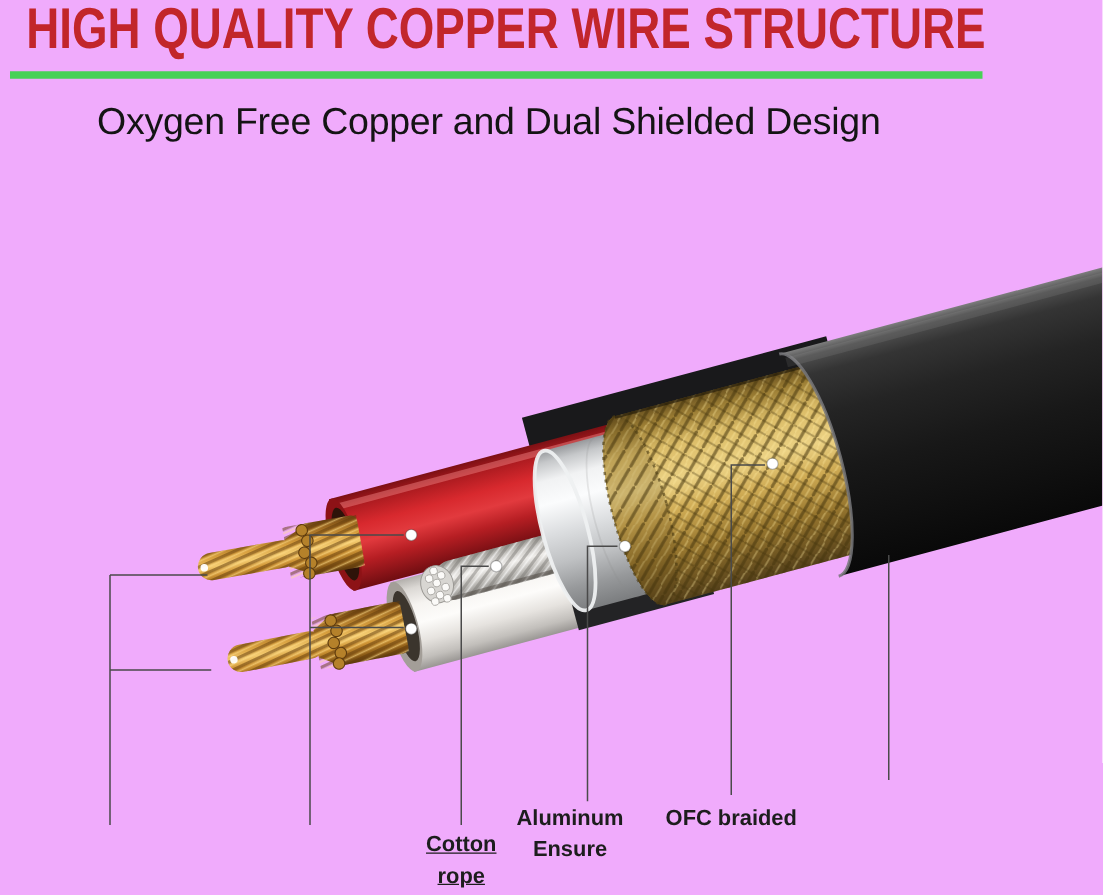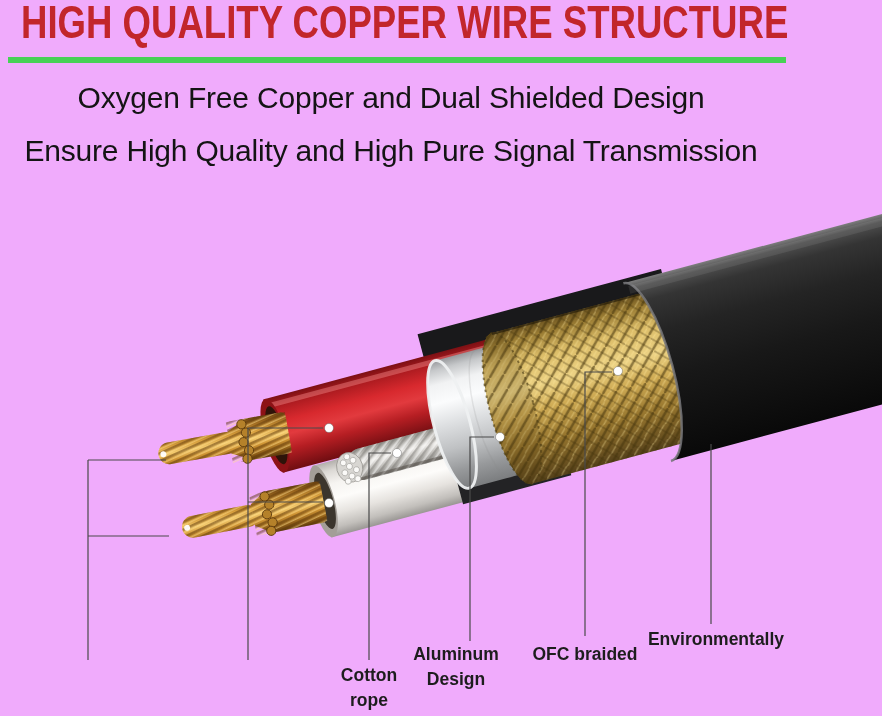--- a/index.html
+++ b/index.html
@@ -15,34 +15,33 @@
   .subtitle.s1{top:81px;}
   .subtitle.s2{top:134px;}
   
   .cable-svg{position:absolute;left:0;top:0;width:882px;height:716px;}
   
   .lbl{position:absolute;transform:translateX(-50%);text-align:center;white-space:nowrap;
        font-size:17.5px;font-weight:700;color:#1d1d1d;line-height:25px;}
   .lbl span{display:block;}
   .lbl.p1{left:88px;top:686px;margin-top:42px;}
   .lbl.p2{left:248px;top:663px;}
-  .lbl.p3{left:369px;top:663px;}
+  .lbl.p3{left:369px;top:663px;text-decoration:underline;}
   .lbl.p4{left:456px;top:642px;}
   .lbl.p5{left:585px;top:642px;}
   .lbl.p6{left:716px;top:627px;}
 </style>
 </head>
 <body>
 
 <div class="stage">
 
   <div class="title">HIGH QUALITY COPPER WIRE STRUCTURE</div>
   <div class="divider"></div>
   <div class="subtitle s1">Oxygen Free Copper and Dual Shielded Design</div>
-  <div class="subtitle s2">Ensure High Quality and High Pure Signal Transmission</div>
 
   <svg class="cable-svg" viewBox="0 0 882 716">
     <defs>
       <linearGradient id="gPVC" gradientUnits="userSpaceOnUse" x1="0" y1="408" x2="0" y2="592">
         <stop offset="0" stop-color="#7d7d7d"></stop>
           <stop offset=".04" stop-color="#4e4e4e"></stop>
         <stop offset=".12" stop-color="#343434"></stop>
           <stop offset=".3" stop-color="#242424"></stop>
         <stop offset=".55" stop-color="#181818"></stop>
           <stop offset="1" stop-color="#090909"></stop>
@@ -239,22 +238,21 @@
   <div class="lbl p1">
     <span>5N</span>
       <span>OFC</span>
   </div>
   <div class="lbl p3">
     <span>Cotton</span>
       <span>rope</span>
   </div>
   <div class="lbl p4">
     <span>Aluminum</span>
-      <span>Design</span>
+      <span>Ensure</span>
   </div>
   <div class="lbl p5">
     <span>OFC braided</span>
   </div>
   <div class="lbl p6">
-    <span>Environmentally</span>
   </div>
 
 </div>
 
 </body></html>

